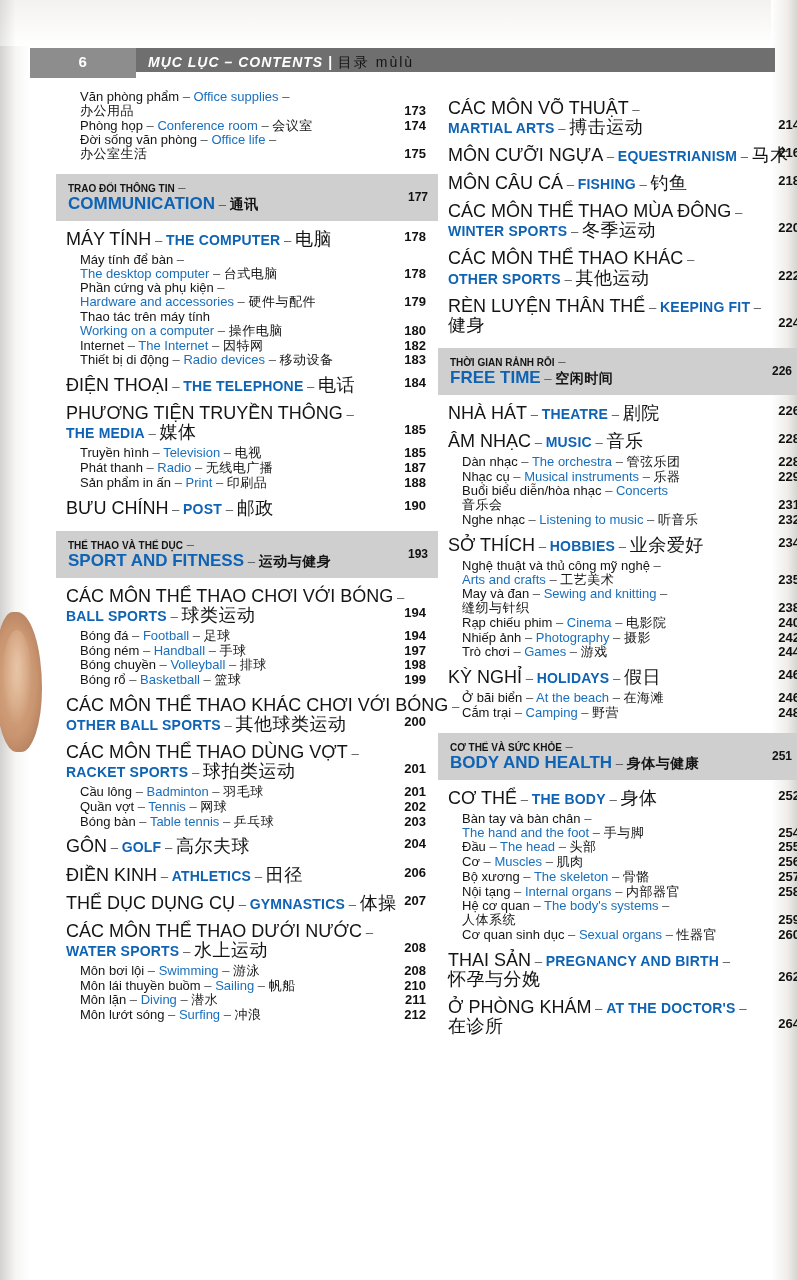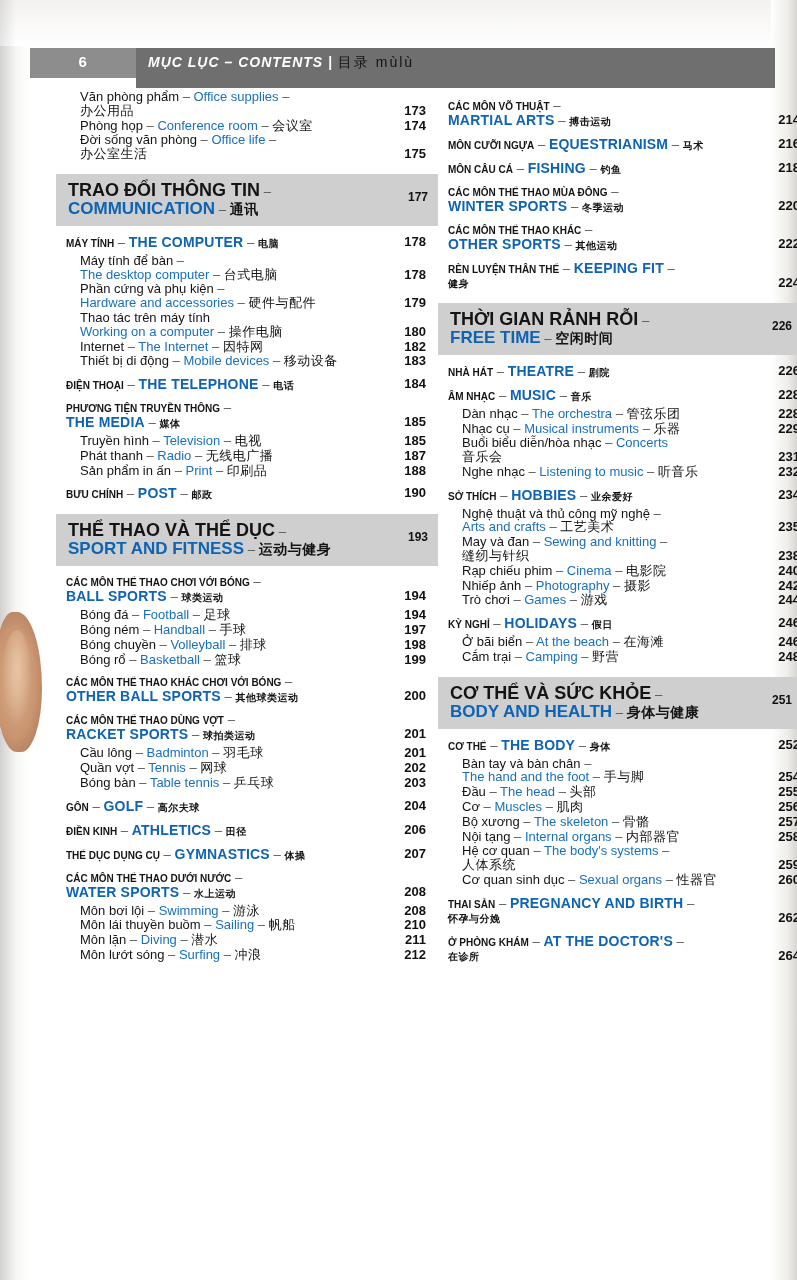--- a/index.html
+++ b/index.html
@@ -33,21 +33,21 @@
   }
   .header .pagenum-box {
     position:absolute; left:0; top:0; width:106px; height:30px;
     background:#8d8d8d;
   }
   .header .pagenum {
     position:absolute; left:0; top:5px; width:106px; text-align:center;
     color:#ffffff; font-size:15px; font-weight:bold; letter-spacing:.5px;
   }
   .header .title-box {
-    position:absolute; left:106px; top:0; right:0; height:40px;
+    position:absolute; left:106px; top:0; right:0; height:24px;
     background:#6f6f6f;
     color:#ffffff; font-size:14px; font-weight:bold;
     letter-spacing:1px;
     padding:6px 0 0 12px;
     white-space:nowrap;
     font-style: italic;
   }
   .header .title-box .cn { font-style:normal; font-weight:normal; letter-spacing:2px;}
 
   
@@ -66,35 +66,35 @@
     position:absolute; right:0; font-weight:bold; font-size:13px; color:#111;
   }
   .col-right .pg { right:-12px; }
 
   .vn { color:#141414; }
   .en { color:#1a6fbd; }
   .cn { color:#141414; letter-spacing:.5px; }
   .dash { color:#555; }
 
   
-  .h1 .vn, .h1 .cn { font-weight:bold; font-size:10px; }
+  .h1 .vn, .h1 .cn { font-weight:normal; font-size:18px; }
   .h1 .en { font-weight:bold; font-size:14px; color:#0f63b4; letter-spacing:.2px;}
   .h1 { margin-top:9px; margin-bottom:4px; }
 
   
   .banner {
     position:relative;
     background:#cfcfcf;
     padding:7px 10px 8px 12px;
     margin:13px 0 9px -10px;
     width:382px;
   }
   .col-right .banner { width:364px; }
   .banner .l1, .banner .l2 { white-space:nowrap; }
-  .banner .vn { font-weight:bold; font-size:18px; }
+  .banner .vn { font-weight:bold; font-size:10px; }
   .banner .en { font-weight:bold; font-size:17px; color:#0f63b4; }
   .banner .cn { font-weight:bold; font-size:14px; }
   .banner .pg { right:10px; top:17px; font-size:12px; }
 
   
   .sub { padding-left:14px; font-size:13px; }
   .sub .vn { color:#141414; }
 
   
   .finger {
@@ -163,21 +163,21 @@
       <div class="line"><span class="en">Hardware and accessories</span><span class="dash"> – </span><span class="cn">硬件与配件</span><span class="pg">179</span></div>
     </div>
     <div class="entry sub two-line">
       <div class="line"><span class="vn">Thao tác trên máy tính</span></div>
       <div class="line"><span class="en">Working on a computer</span><span class="dash"> – </span><span class="cn">操作电脑</span><span class="pg">180</span></div>
     </div>
     <div class="entry sub">
       <div class="line"><span class="vn">Internet</span><span class="dash"> – </span><span class="en">The Internet</span><span class="dash"> – </span><span class="cn">因特网</span><span class="pg">182</span></div>
     </div>
     <div class="entry sub">
-      <div class="line"><span class="vn">Thiết bị di động</span><span class="dash"> – </span><span class="en">Mobile devices</span><span class="dash"> – </span><span class="cn">移动设备</span><span class="pg">183</span></div>
+      <div class="line"><span class="vn">Thiết bị di động</span><span class="dash"> – </span><span class="en">Radio devices</span><span class="dash"> – </span><span class="cn">移动设备</span><span class="pg">183</span></div>
     </div>
     <div class="entry h1">
       <div class="line"><span class="vn">ĐIỆN THOẠI</span><span class="dash"> – </span><span class="en">THE TELEPHONE</span><span class="dash"> – </span><span class="cn">电话</span><span class="pg">184</span></div>
     </div>
     <div class="entry h1 two-line">
       <div class="line"><span class="vn">PHƯƠNG TIỆN TRUYỀN THÔNG</span><span class="dash"> –</span></div>
       <div class="line"><span class="en">THE MEDIA</span><span class="dash"> – </span><span class="cn">媒体</span><span class="pg">185</span></div>
     </div>
     <div class="entry sub">
       <div class="line"><span class="vn">Truyền hình</span><span class="dash"> – </span><span class="en">Television</span><span class="dash"> – </span><span class="cn">电视</span><span class="pg">185</span></div>

